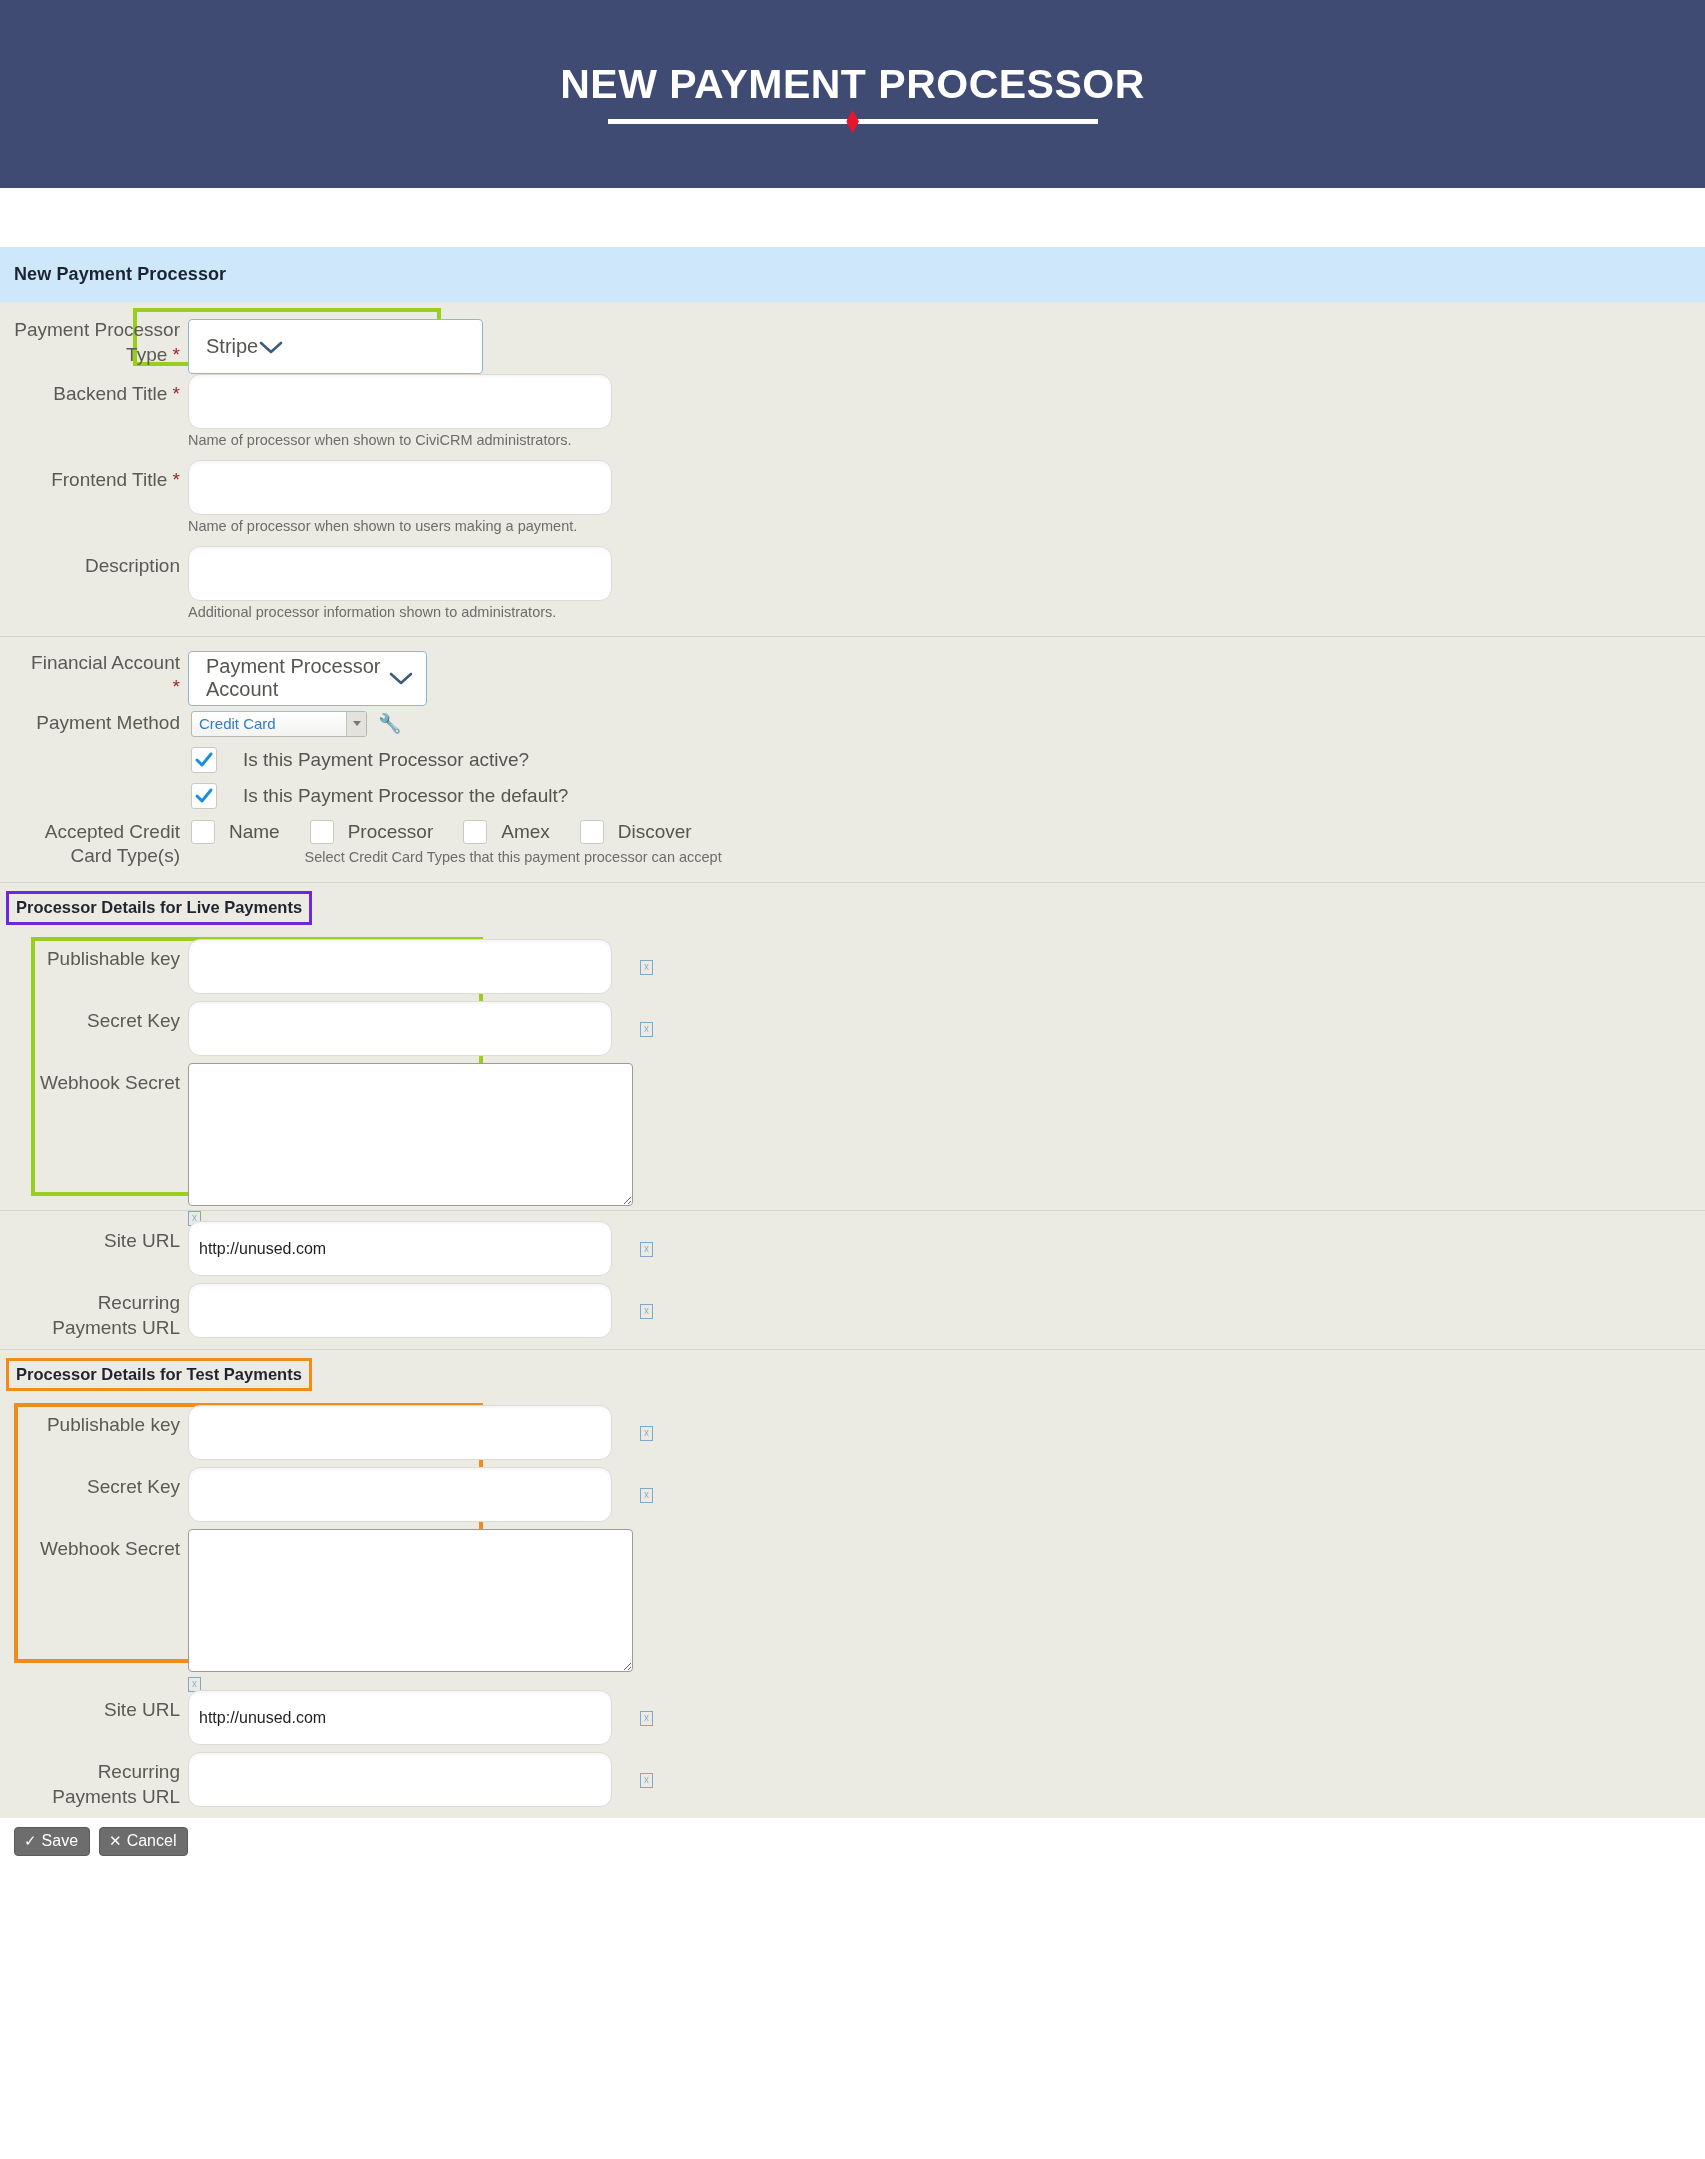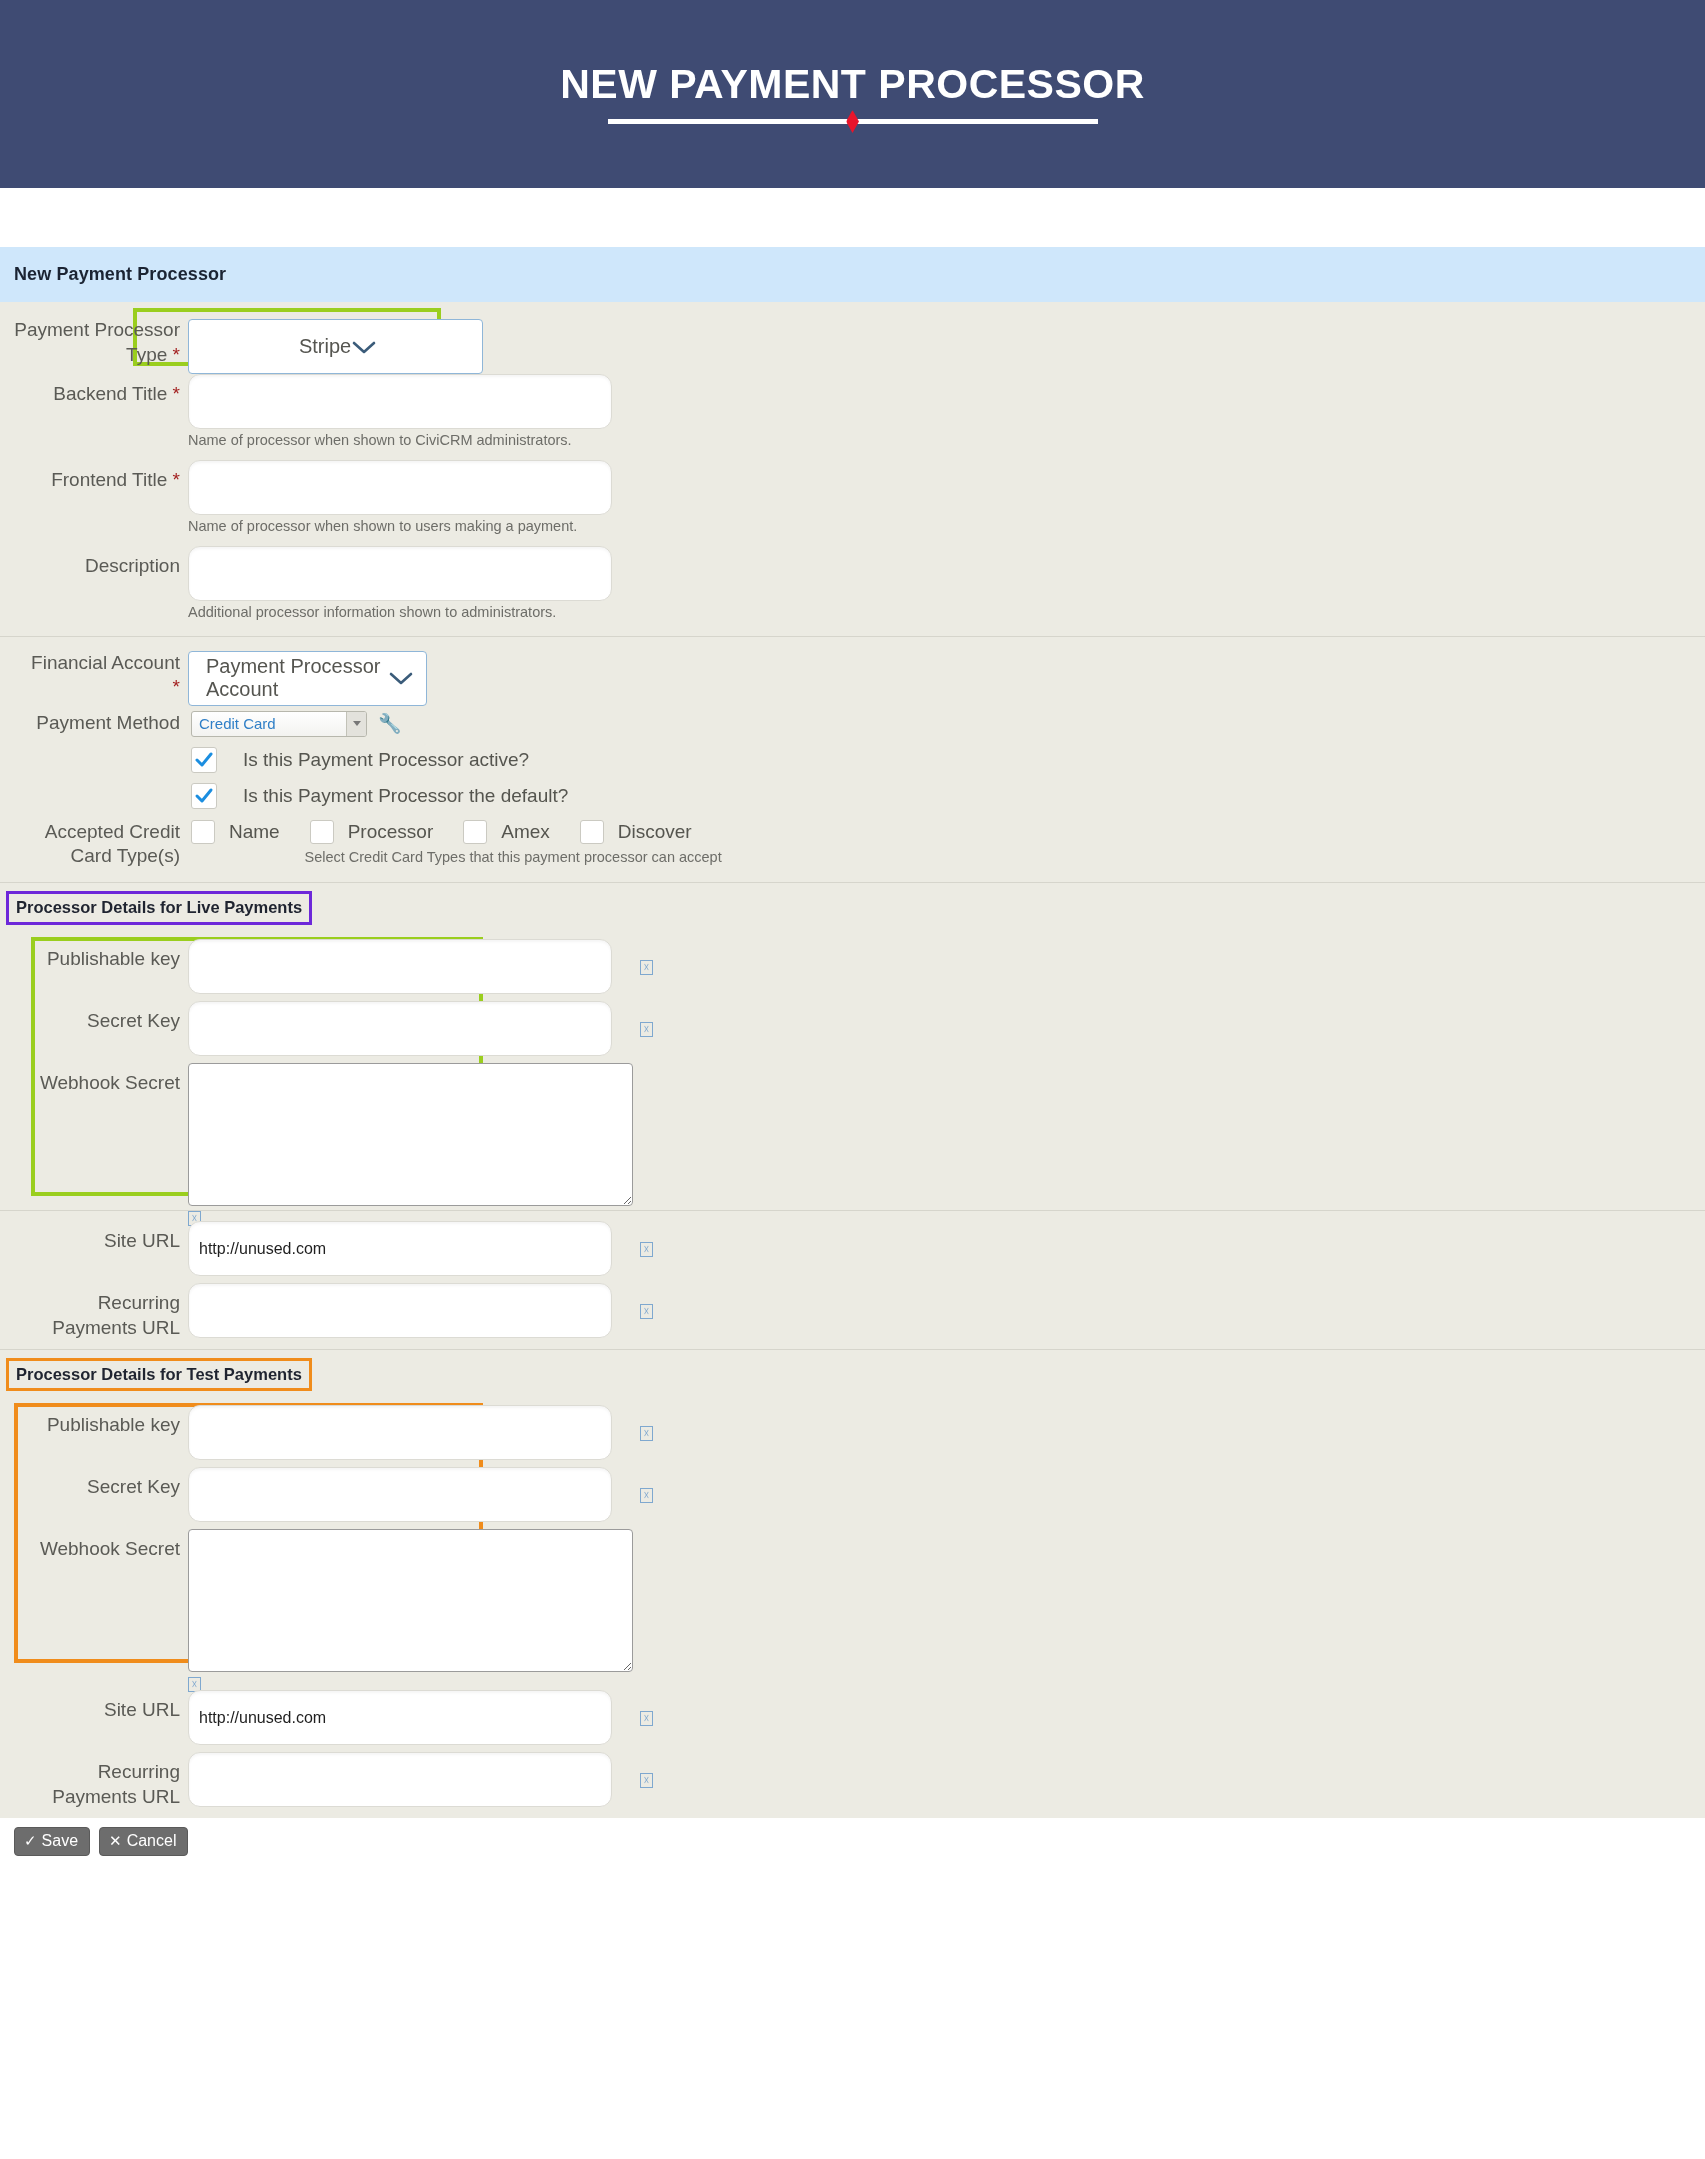--- a/index.html
+++ b/index.html
@@ -120,21 +120,21 @@
 
   
   .bigselect {
     width:295px; height:55px;
     background:#ffffff;
     border:1px solid #8fb6d8;
     border-radius:4px;
     display:flex; align-items:center;
     padding:0 12px 0 17px;
     font-size:20px; color:#555550;
-    justify-content:center;
+    justify-content:flex-start;
     position:relative;
   }
   .bigselect.wide { width:239px; }
   .chev { width:26px; height:16px; flex:0 0 auto; }
 
   
   .smallsel {
     display:inline-flex; align-items:center;
     width:176px; height:26px;
     background:linear-gradient(#ffffff,#f3f3f0);

